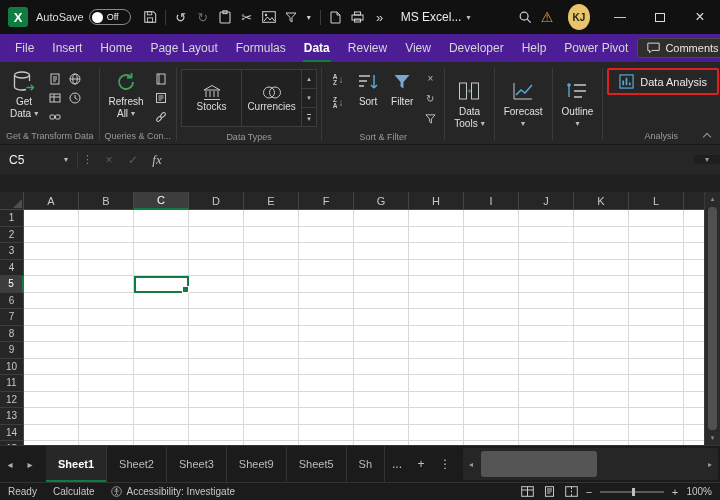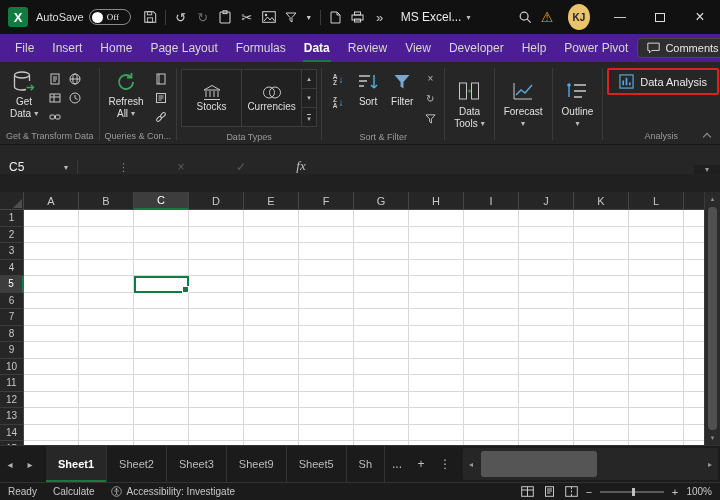--- a/index.html
+++ b/index.html
@@ -11,21 +11,21 @@
   svg { display:block; }
 
   
   .titlebar { flex:0 0 34px; background:#111; display:flex; align-items:center; padding-left:8px; }
   .excel-logo { width:20px; height:20px; background:var(--excel-green); color:#fff; font-weight:bold;
     display:flex; align-items:center; justify-content:center; border-radius:3px; font-size:13px; margin-right:8px; cursor:pointer; }
   .as-label { font-size:11px; color:#ddd; margin-right:5px; }
   .toggle { width:42px; height:16px; border:1px solid #8a8a8a; border-radius:9px; display:flex; align-items:center;
     gap:4px; padding:0 5px 0 2px; margin-right:8px; cursor:pointer; }
   .knob { width:11px; height:11px; background:#fff; border-radius:50%; flex:0 0 11px; }
-  .toggle-text { font-size:9px; color:#eee;font-family:Liberation Serif, serif; }
+  .toggle-text { font-size:9px; color:#eee; }
   .tb-icon { width:22px; height:26px; display:flex; align-items:center; justify-content:center; font-size:13px; color:#cfcfcf; }
   .tb-icon.dim { color:#6a6a6a; }
   .tb-icon.sm { width:14px; font-size:8px; }
   .tb-sep { width:1px; height:15px; background:#3c3c3c; margin:0 4px; }
   .app-title { display:flex; align-items:center; gap:5px; font-size:12px; color:#ececec; margin-left:10px; cursor:pointer; white-space:nowrap; }
   .chev { font-size:8px; color:#bdbdbd; }
   .warn-icon { color:var(--warning-orange); font-size:14px; }
   .avatar { width:22px; height:26px; border-radius:50%; background:var(--avatar-yellow); color:#222; font-size:10px;
     font-weight:bold; display:flex; align-items:center; justify-content:center; margin:0 10px; cursor:pointer; }
   .win-btn { width:40px; height:34px; display:flex; align-items:center; justify-content:center; font-size:12px; color:#ddd; }
@@ -67,21 +67,21 @@
   .azarrow { font-size:10px; color:var(--icon-blue); line-height:10px; }
   .vstack { display:flex; flex-direction:column; gap:1px; padding-top:3px; }
   .sm-glyph { font-size:10px; color:#b8b8b8; }
   .analysis-red { border:2px solid var(--highlight-red); border-radius:2px; padding:1px 2px; margin-top:2px; }
   .analysis-btn { display:flex; align-items:center; gap:6px; font-size:11px; color:#ececec; padding:3px 8px; cursor:pointer; white-space:nowrap; }
   .collapse-chevron { position:absolute; right:8px; bottom:4px; width:10px; height:9px; cursor:pointer; }
   .collapse-chevron::before { content:""; position:absolute; left:2px; top:3px; width:5px; height:5px;
     border-left:1.5px solid #9a9a9a; border-top:1.5px solid #9a9a9a; transform:rotate(45deg); }
 
   
-  .formula-bar { flex:0 0 30px; background:#262626; border-top:1px solid #191919; display:flex; align-items:flex-end;gap:36px; }
+  .formula-bar { flex:0 0 30px; background:#262626; border-top:1px solid #191919; display:flex; align-items:center; }
   .name-box { width:78px; flex:0 0 78px; display:flex; align-items:center; justify-content:space-between;
     padding:0 9px; font-size:12px; color:#f0f0f0; cursor:pointer; border-right:1px solid #3a3a3a; }
   .fb-dots { display:flex; align-items:center; color:#8a8a8a; font-size:11px; padding:0 4px; cursor:col-resize; }
   .fb-icon { width:24px; display:flex; align-items:center; justify-content:center; font-size:12px; color:#9a9a9a; }
   .fb-icon.dim { color:#5c5c5c; }
   .fb-fx { font-style:italic; font-family:"Liberation Serif", serif; font-size:13px; color:#c0c0c0; }
   .formula-input { flex:1; background:#1e1e1e; border-left:1px solid #3a3a3a; cursor:text; }
   .fb-expand { width:26px; background:#1e1e1e; color:#9a9a9a; font-size:8px; display:flex; align-items:center; justify-content:center; }
   .formula-ext { flex:0 0 18px; background:#202020; }
 

